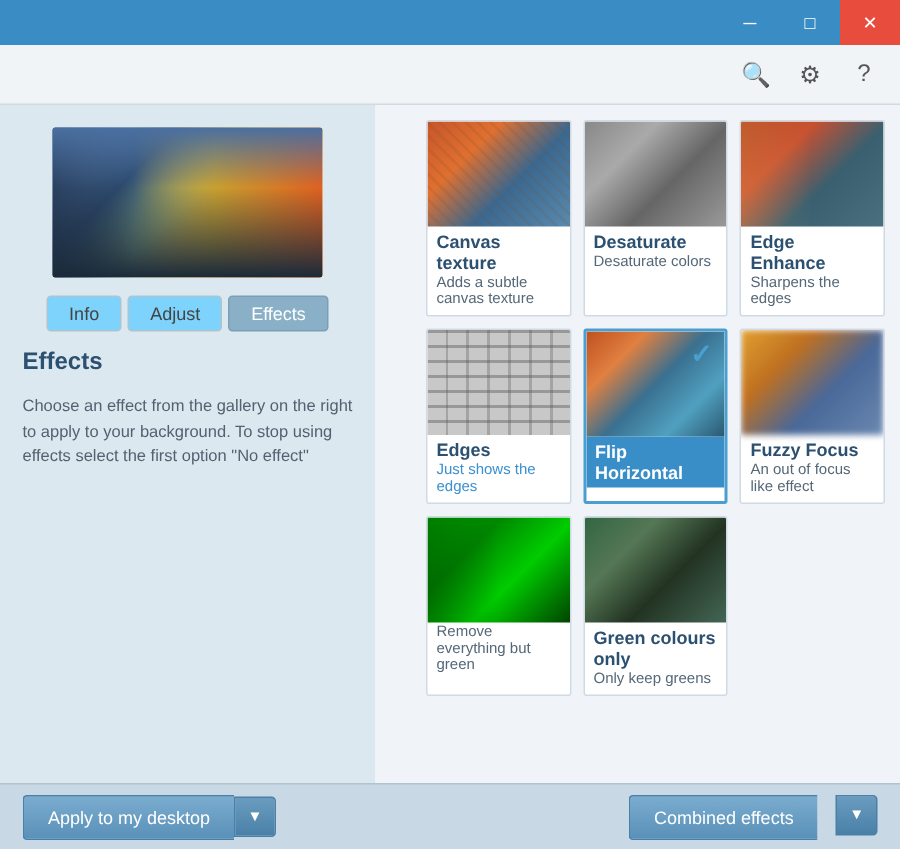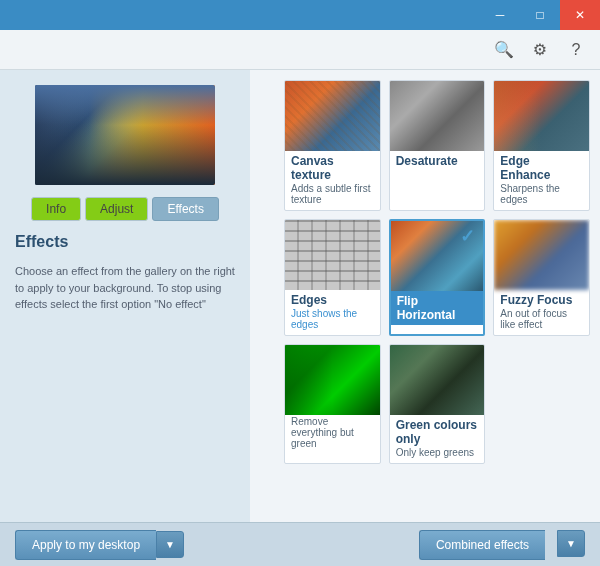--- a/index.html
+++ b/index.html
@@ -111,21 +111,21 @@
       display: flex;
       gap: 4px;
       justify-content: center;
     }
     .tab-btn {
       padding: 4px 14px;
       font-size: 12px;
       border: 1px solid #b0c4d0;
       border-radius: 3px;
       cursor: pointer;
-      background: #84cc16;
+      background: #7dd3fc;
       color: #444;
     }
     .tab-btn.active {
       background: #8ab0c8;
       color: white;
       border-color: #7aa0b8;
     }
 
     .section-title {
       font-size: 16px;
@@ -376,26 +376,27 @@
     <div class="section-desc">Choose an effect from the gallery on the right to apply to your background.  To stop using effects select the first option "No effect"</div>
 
   </div>
 
   <div class="right-panel">
     <div class="effects-grid">
 
       <div class="effect-item">
         <div class="effect-thumb thumb-canvas"></div>
         <div class="effect-label">Canvas texture</div>
-        <div class="effect-desc">Adds a subtle first texture</div>
+        <div class="effect-desc">Adds a subtle canvas texture</div>
       </div>
 
       <div class="effect-item">
         <div class="effect-thumb thumb-desaturate"></div>
         <div class="effect-label">Desaturate</div>
+        <div class="effect-desc">Desaturate colors</div>
       </div>
 
       <div class="effect-item">
         <div class="effect-thumb thumb-edge-enhance"></div>
         <div class="effect-label">Edge Enhance</div>
         <div class="effect-desc">Sharpens the edges</div>
       </div>
 
       <div class="effect-item">
         <div class="effect-thumb thumb-edges"></div>

